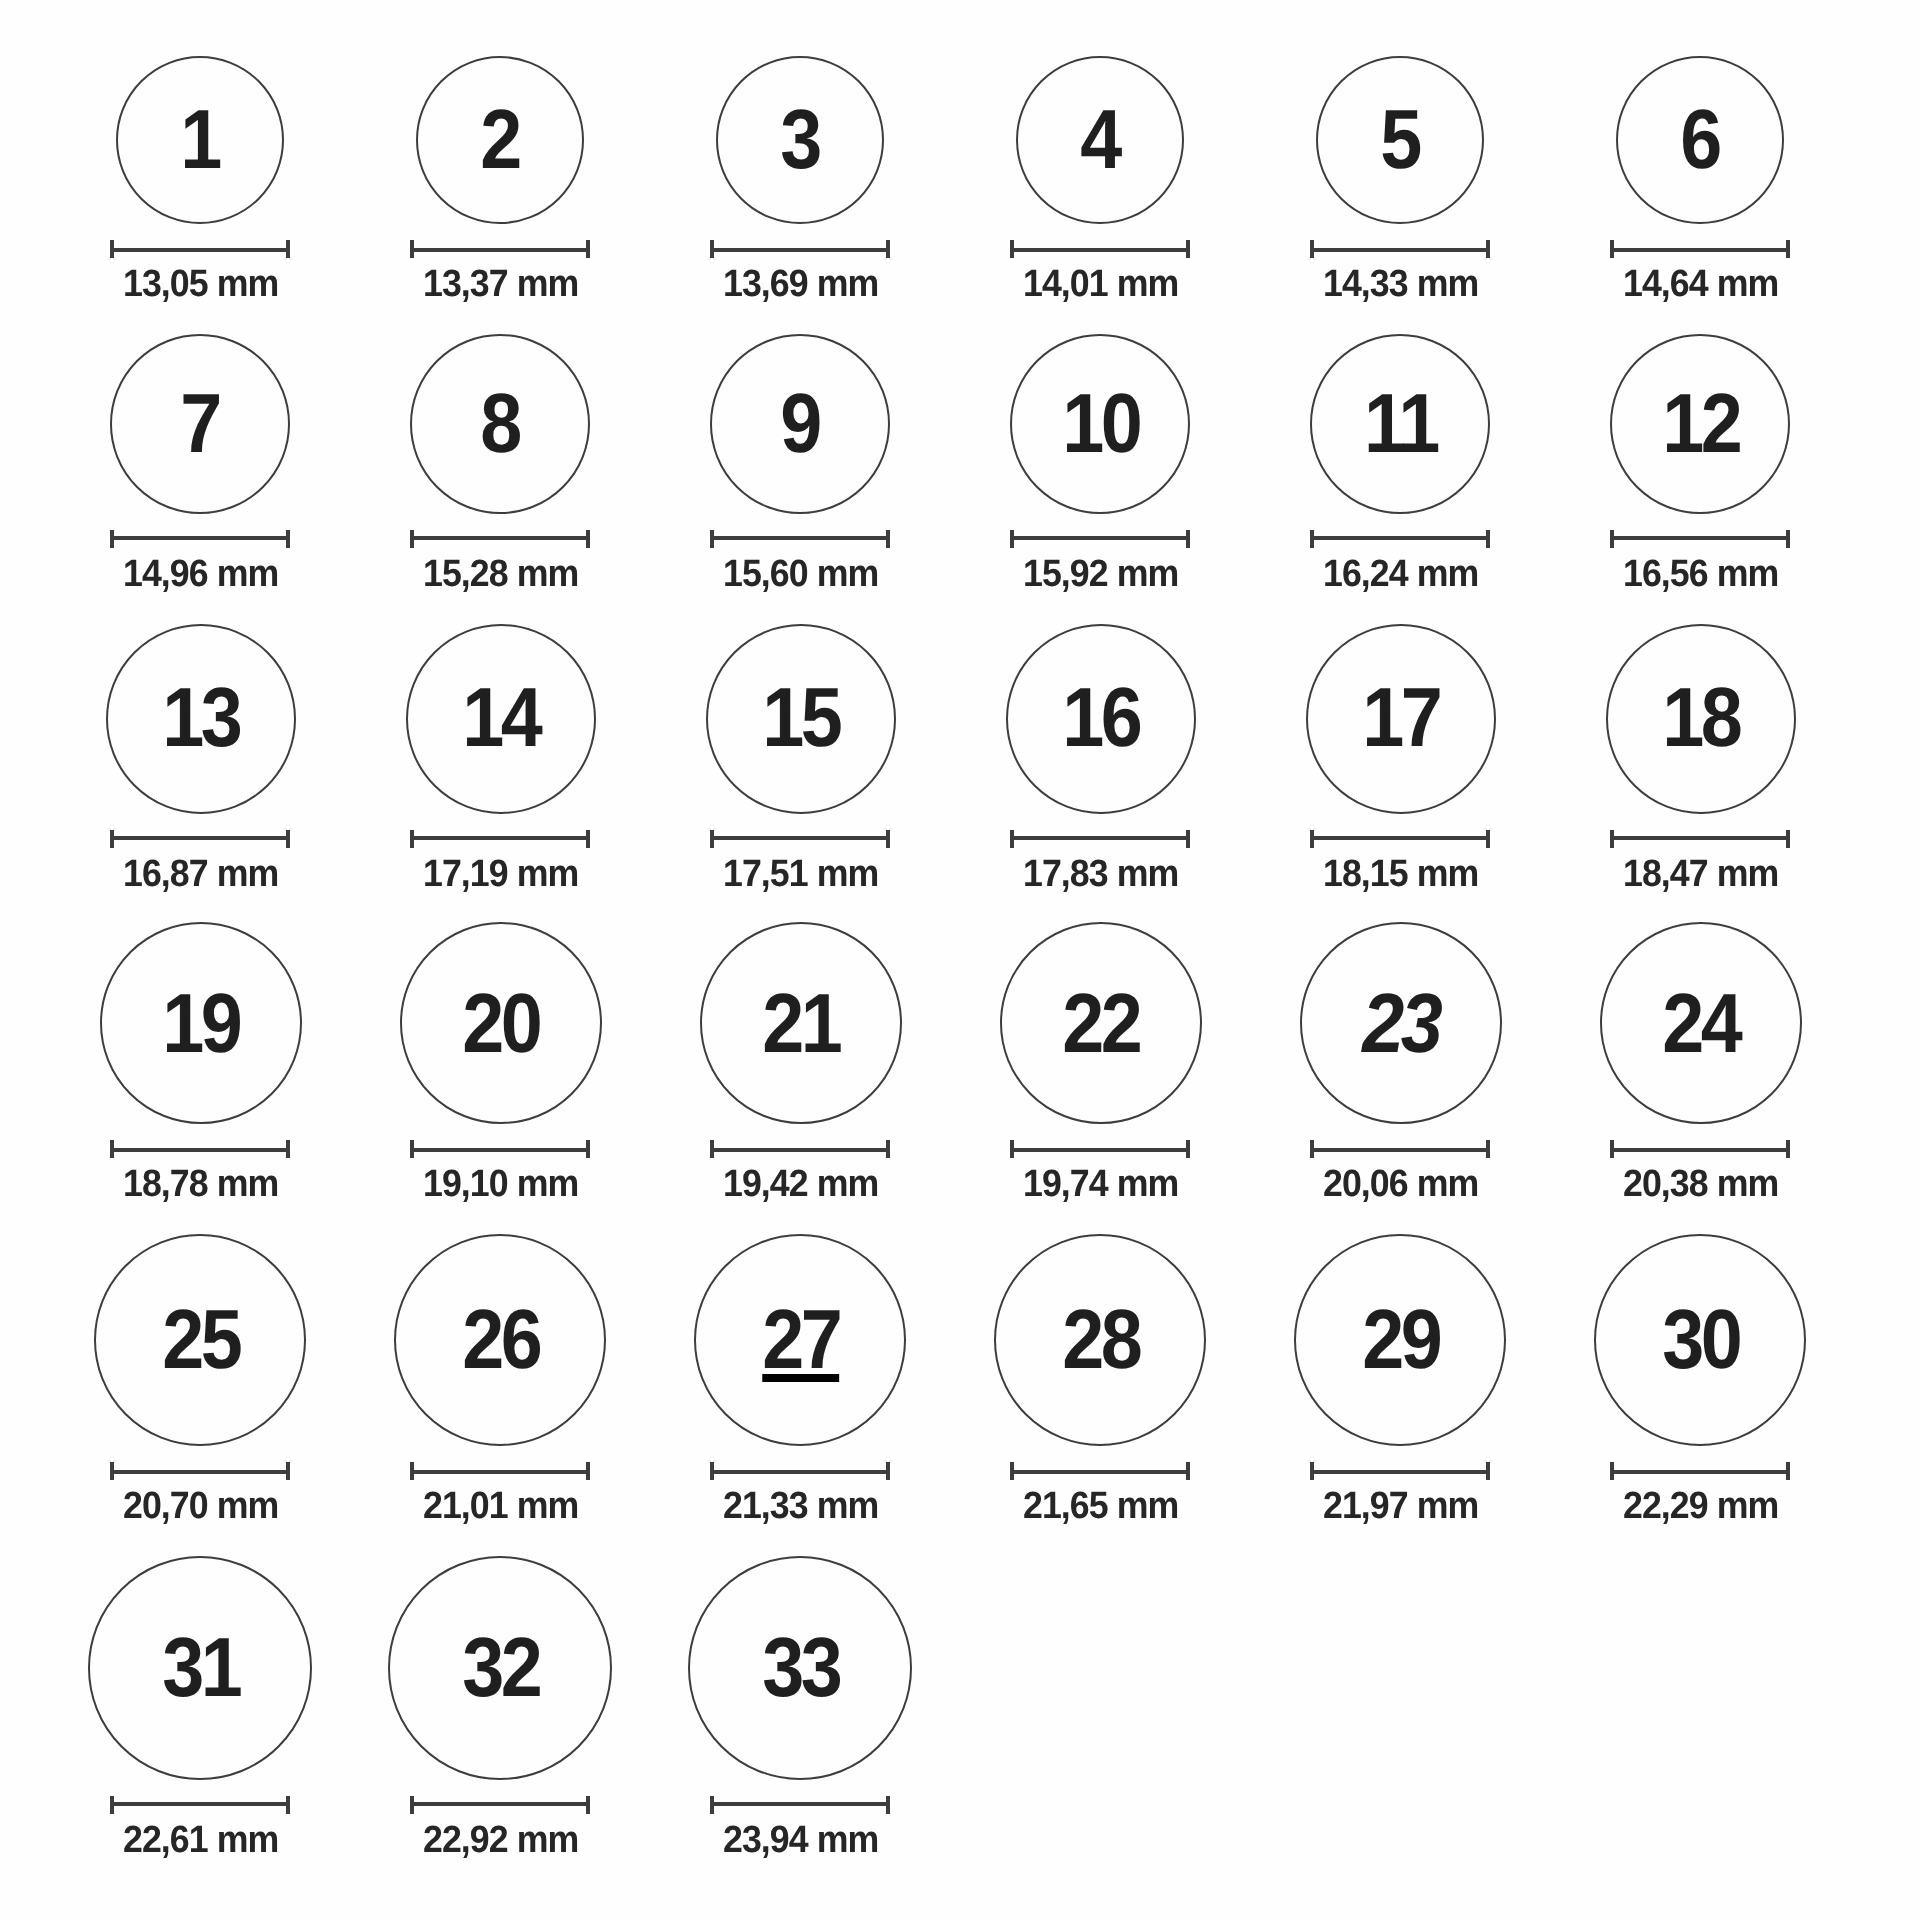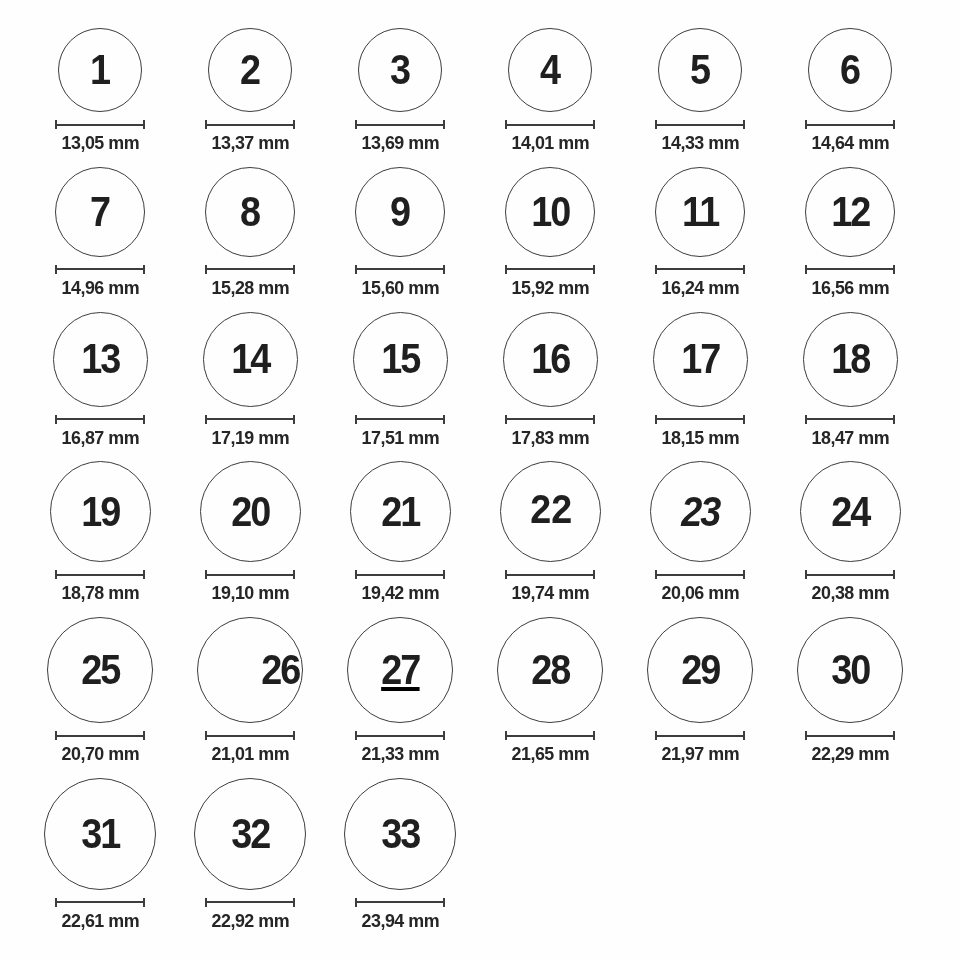--- a/index.html
+++ b/index.html
@@ -244,21 +244,21 @@
 
   <div class="size-cell">
     <div class="ring-circle" style="width: 101px; height: 101px; text-align: right;">
       <span class="ring-number">21</span>
     </div>
     <div class="dim-line"></div>
     <div class="dim-label">19,42 mm</div>
   </div>
 
   <div class="size-cell">
-    <div class="ring-circle" style="width: 101px; height: 101px; font-family: Liberation Mono, monospace;">
+    <div class="ring-circle" style="width: 101px; height: 101px;">
       <span class="ring-number">22</span>
     </div>
     <div class="dim-line"></div>
     <div class="dim-label">19,74 mm</div>
   </div>
 
   <div class="size-cell">
     <div class="ring-circle" style="width: 101px; height: 101px; font-style: italic;">
       <span class="ring-number">23</span>
     </div>
@@ -277,21 +277,21 @@
     <div class="size-row">
   <div class="size-cell">
     <div class="ring-circle" style="width: 106px; height: 106px;">
       <span class="ring-number">25</span>
     </div>
     <div class="dim-line"></div>
     <div class="dim-label">20,70 mm</div>
   </div>
 
   <div class="size-cell">
-    <div class="ring-circle" style="width: 106px; height: 106px; justify-content: flex-end;">
+    <div class="ring-circle" style="width: 106px; height: 106px;">
       <span class="ring-number">26</span>
     </div>
     <div class="dim-line"></div>
     <div class="dim-label">21,01 mm</div>
   </div>
 
   <div class="size-cell">
     <div class="ring-circle" style="width: 106px; height: 106px; text-decoration: underline;">
       <span class="ring-number">27</span>
     </div>

